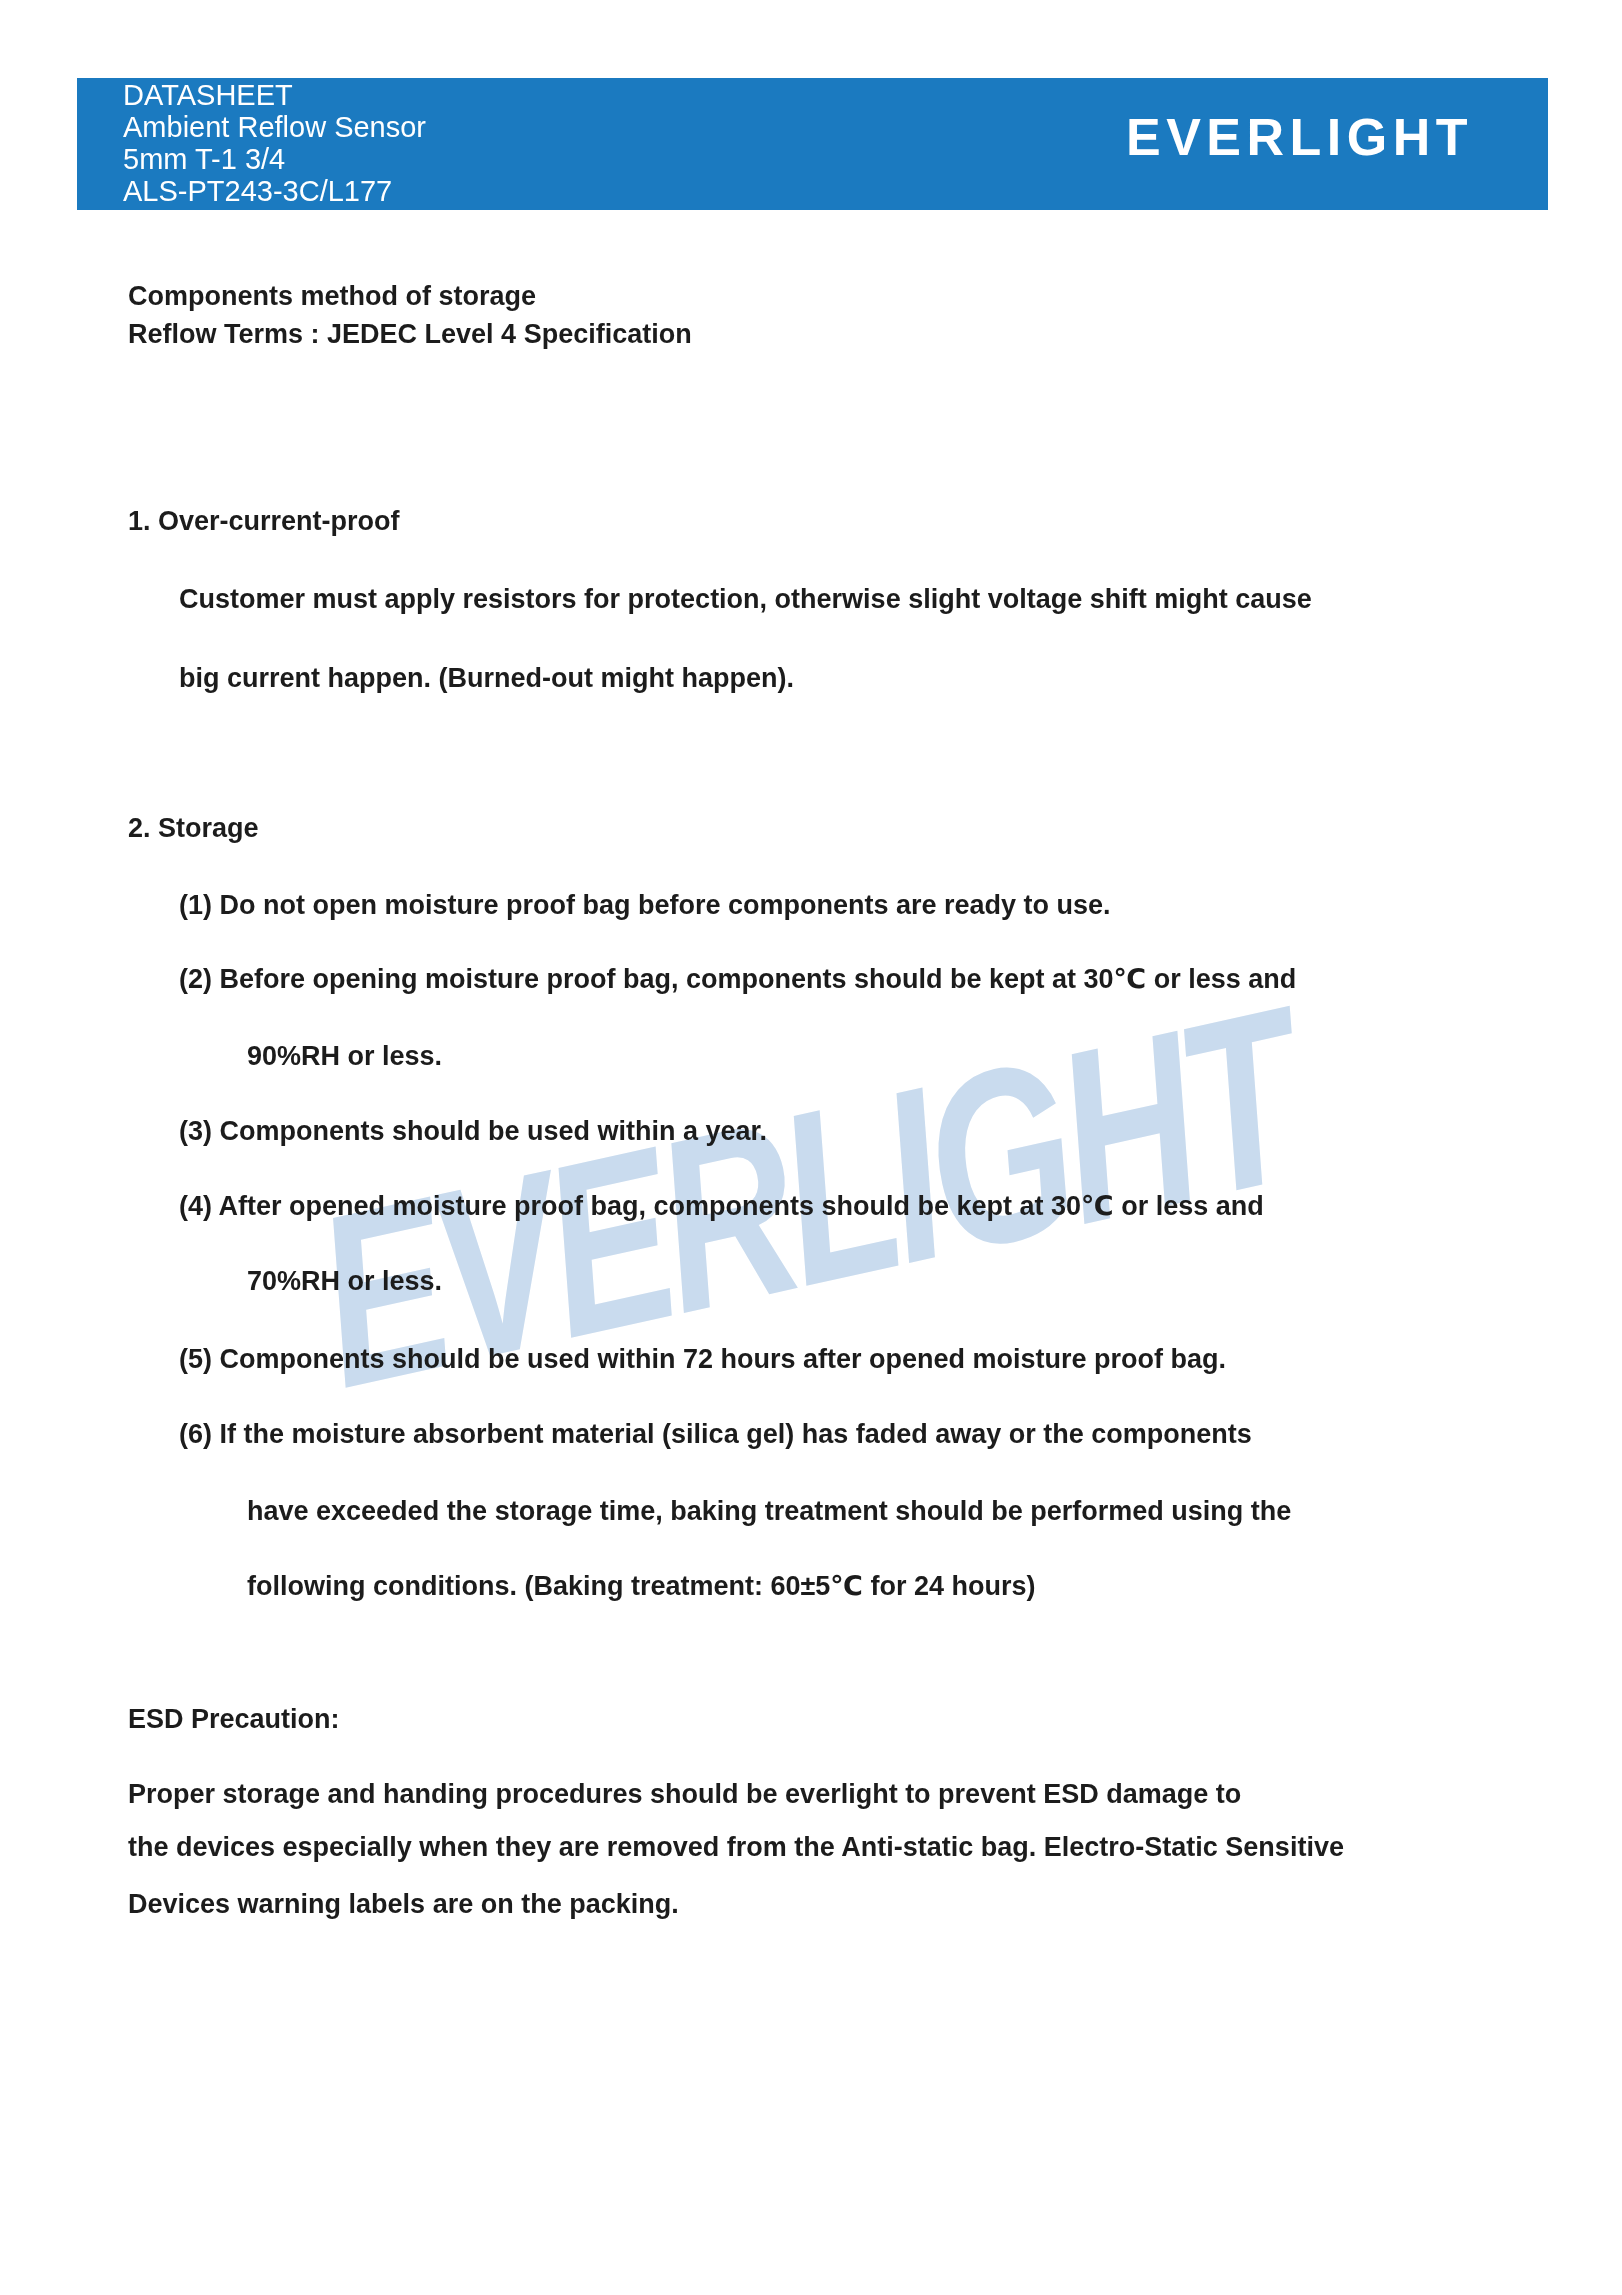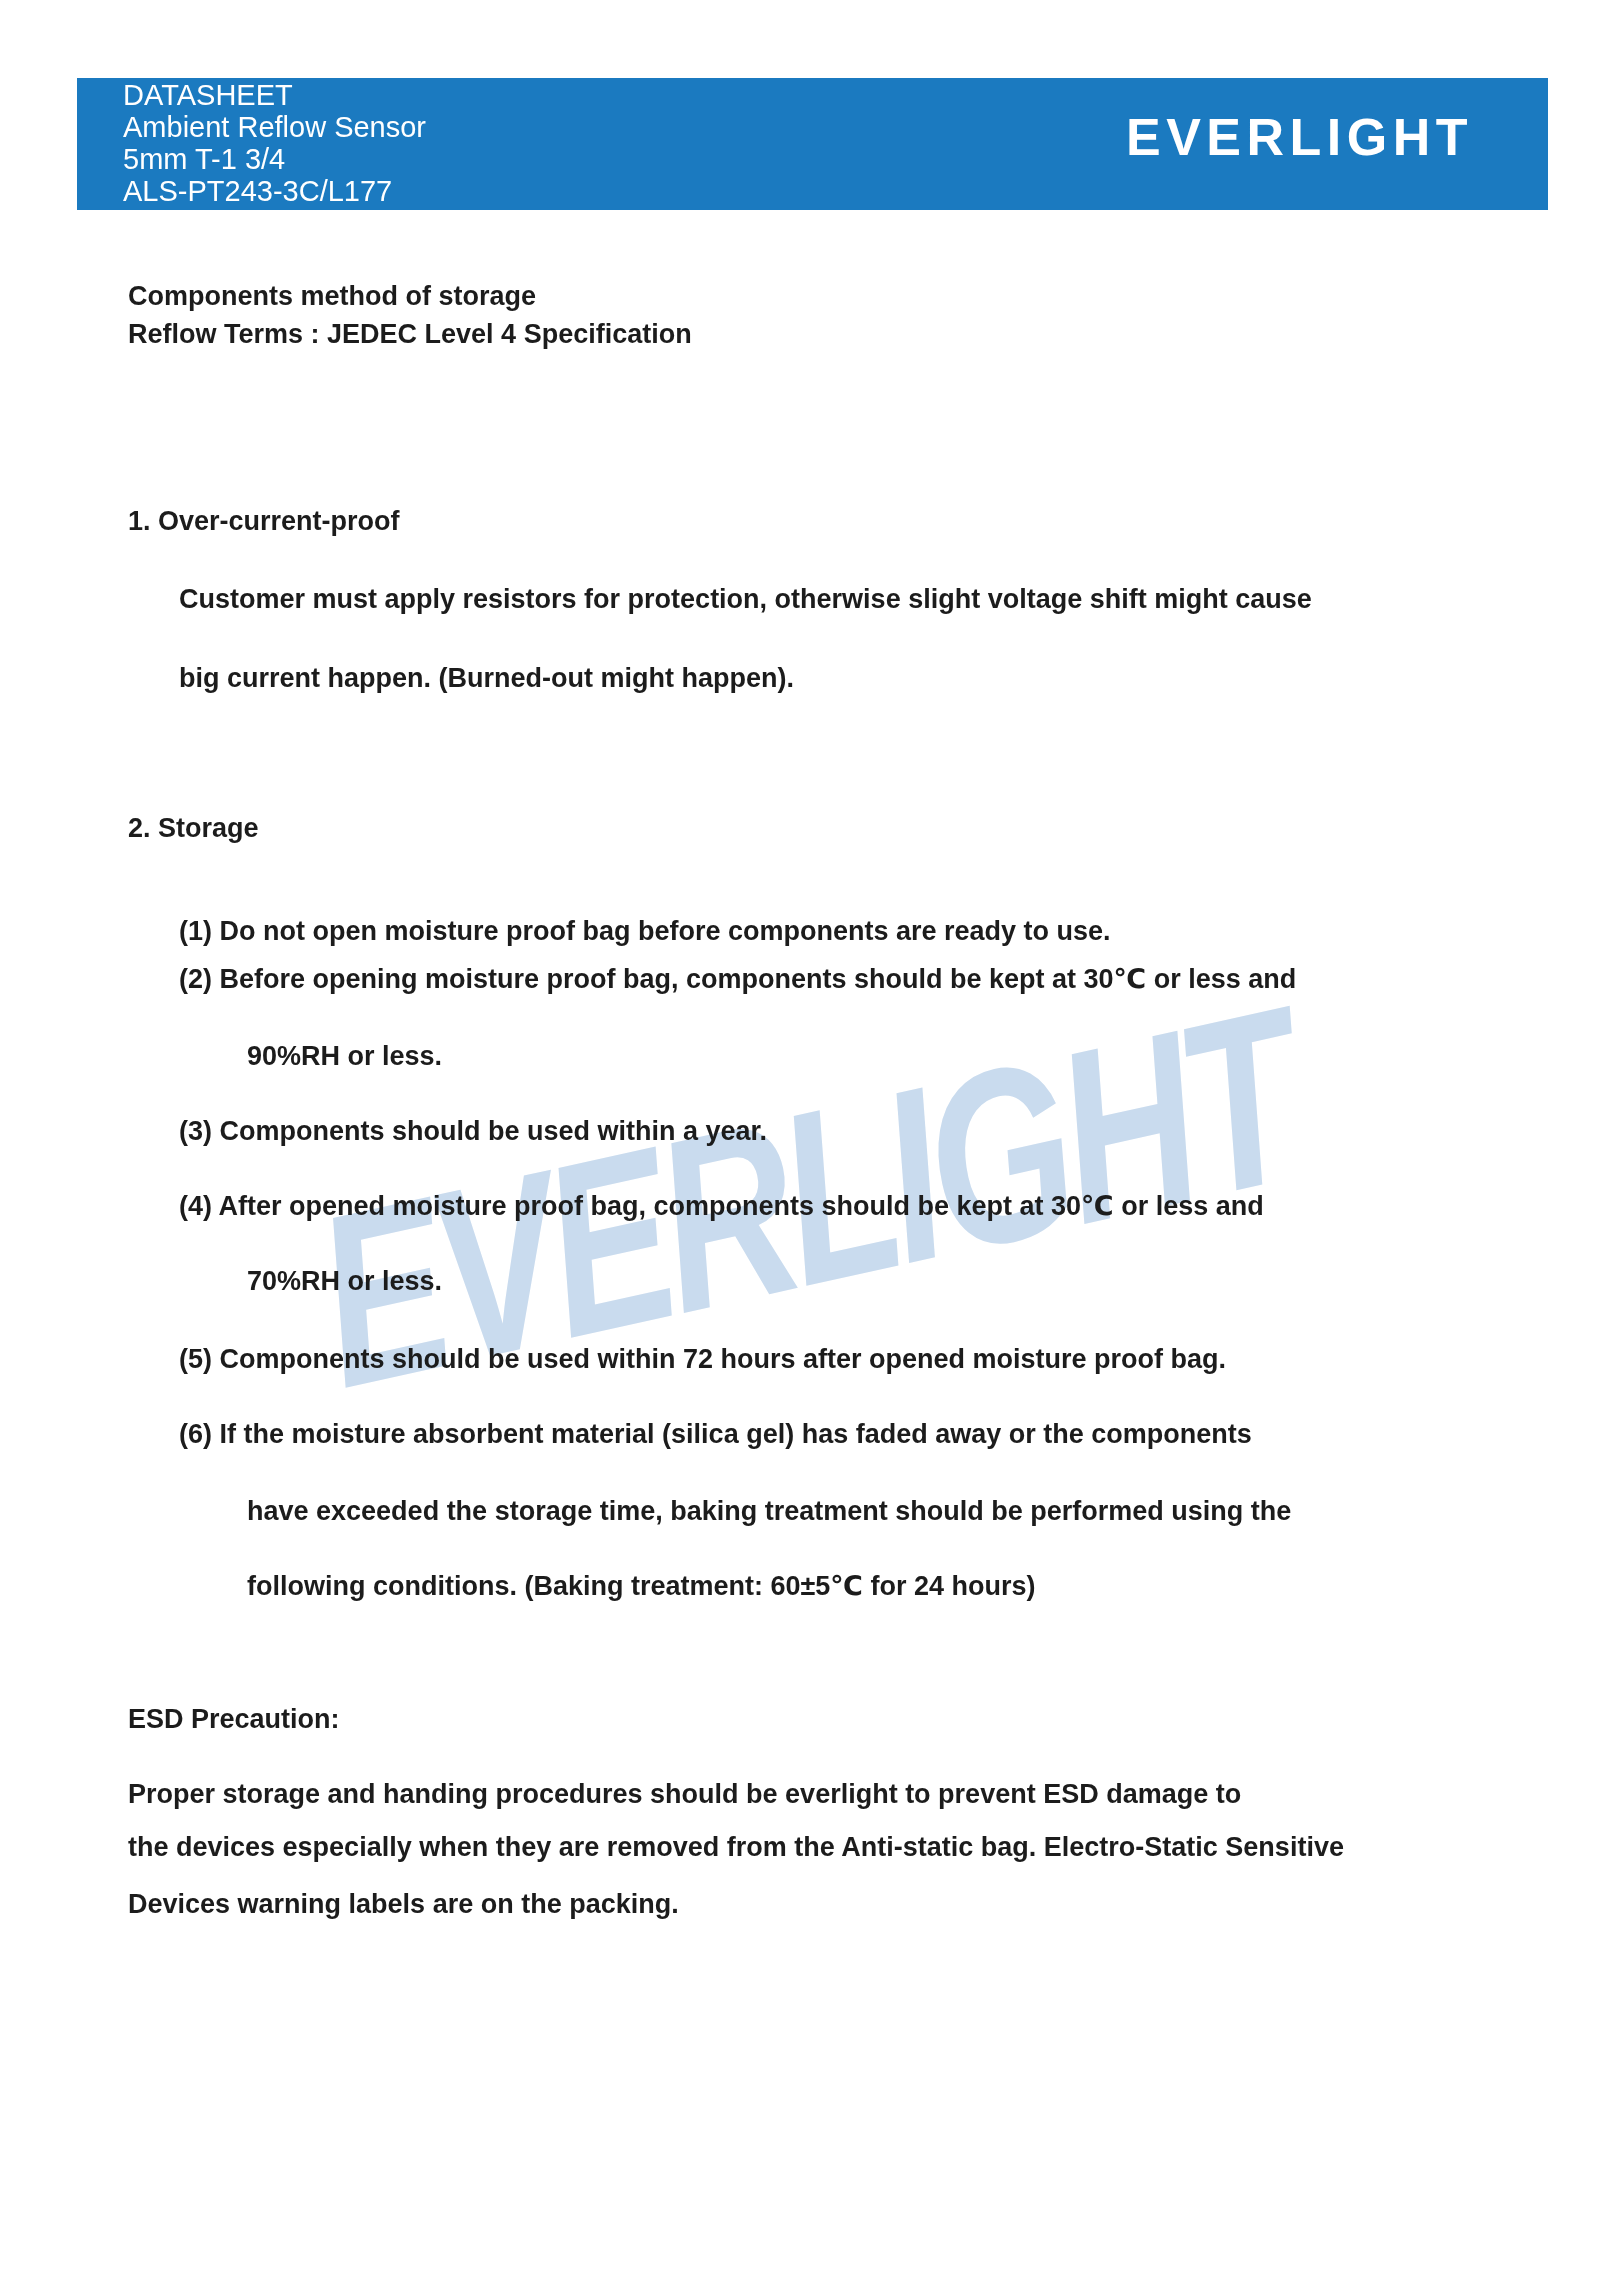--- a/index.html
+++ b/index.html
@@ -129,21 +129,21 @@
   </div>
 
   <div class="watermark">EVERLIGHT</div>
 
   <div class="bline b L0" style="top:280px">Components method of storage</div>
   <div class="bline L0" style="top:318px">Reflow Terms : JEDEC Level 4 Specification</div>
   <div class="bline L0" style="top:505px">1. Over-current-proof</div>
   <div class="bline L1" style="top:583px">Customer must apply resistors for protection, otherwise slight voltage shift might cause</div>
   <div class="bline L1" style="top:662px">big current happen. (Burned-out might happen).</div>
   <div class="bline L0" style="top:812px">2. Storage</div>
-  <div class="bline L1" style="top:915px">(1) Do not open moisture proof bag before components are ready to use.</div>
+  <div class="bline L1" style="top:889px">(1) Do not open moisture proof bag before components are ready to use.</div>
   <div class="bline L1" style="top:963px">(2) Before opening moisture proof bag, components should be kept at 30℃ or less and</div>
   <div class="bline L2" style="top:1040px">90%RH or less.</div>
   <div class="bline L1" style="top:1115px">(3) Components should be used within a year.</div>
   <div class="bline L1" style="top:1190px">(4) After opened moisture proof bag, components should be kept at 30℃ or less and</div>
   <div class="bline L2" style="top:1265px">70%RH or less.</div>
   <div class="bline L1" style="top:1343px">(5) Components should be used within 72 hours after opened moisture proof bag.</div>
   <div class="bline L1" style="top:1418px">(6) If the moisture absorbent material (silica gel) has faded away or the components</div>
   <div class="bline L2" style="top:1495px">have exceeded the storage time, baking treatment should be performed using the</div>
   <div class="bline L2" style="top:1570px">following conditions. (Baking treatment: 60±5℃ for 24 hours)</div>
   <div class="bline b L0" style="top:1703px">ESD Precaution:</div>

